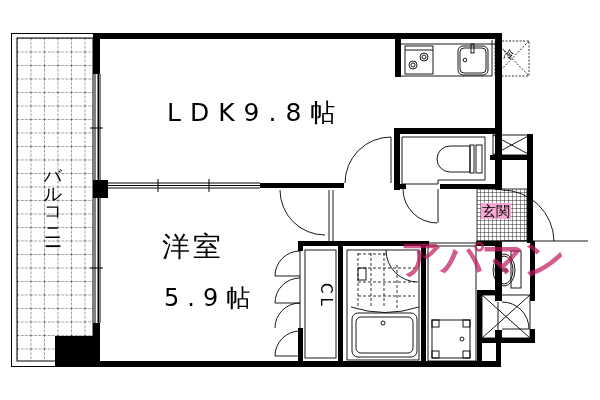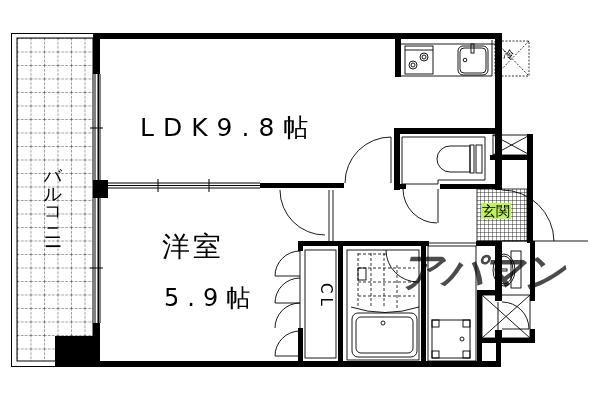--- a/index.html
+++ b/index.html
@@ -1,26 +1,26 @@
 <!DOCTYPE html>
 <html><head>
 <meta charset="utf-8">
 <style>
   html, body { margin: 0; padding: 0; background: #ffffff; }
   body { width: 600px; height: 400px; overflow: hidden; position: relative; font-family: "DejaVu Sans", sans-serif; }
   #plan { position: absolute; left: 0; top: 0; width: 600px; height: 400px; }
   .lbl { position: absolute; color: #000; white-space: nowrap; }
-  .ldk { left: 140px; top: 96px; font-size: 25px; letter-spacing: 9px; margin-top: 15px; }
+  .ldk { left: 167px; top: 96px; font-size: 25px; letter-spacing: 9px; }
   .west1 { left: 162px; top: 228px; font-size: 28px; letter-spacing: 3px; }
   .west2 { left: 164px; top: 282px; font-size: 24px; letter-spacing: 8px; }
   .balc { left: 44px; top: 155px; font-size: 18px; writing-mode: vertical-rl; line-height: 1; letter-spacing: 0px; }
   .cl { left: 318px; top: 283px; font-size: 15px; writing-mode: vertical-rl; line-height: 1; letter-spacing: 4px; }
-  .genkan { left: 481px; top: 203px; font-size: 14px; background: #bef264; padding: 0 1px; line-height: 16px; }
+  .genkan { left: 481px; top: 203px; font-size: 14px; background: #f9a8d4; padding: 0 1px; line-height: 16px; }
   .fridge { left: 503px; top: 47px; font-size: 11px; }
-  .wm { position: absolute; left: 400px; top: 250px; font-size: 42px; font-weight: bold; color: #000000; opacity: 0.7; line-height: 44px; letter-spacing: -2px; pointer-events: none; font-style: italic; }
+  .wm { position: absolute; left: 400px; top: 237px; font-size: 42px; font-weight: bold; color: #be185d; opacity: 0.7; line-height: 44px; letter-spacing: -2px; pointer-events: none; }
 </style>
 </head>
 <body>
 
 <svg id="plan" viewBox="0 0 600 400" xmlns="http://www.w3.org/2000/svg">
   <defs>
     <pattern id="balcGrid" x="17" y="38" width="13.5" height="13.5" patternUnits="userSpaceOnUse">
       <path d="M0 0 H13.5 M0 0 V13.5" stroke="#000" stroke-width="0.8" stroke-dasharray="2.5 1.5" fill="none"></path>
     </pattern>
     <pattern id="tileGrid" x="0" y="0" width="4" height="4" patternUnits="userSpaceOnUse">

